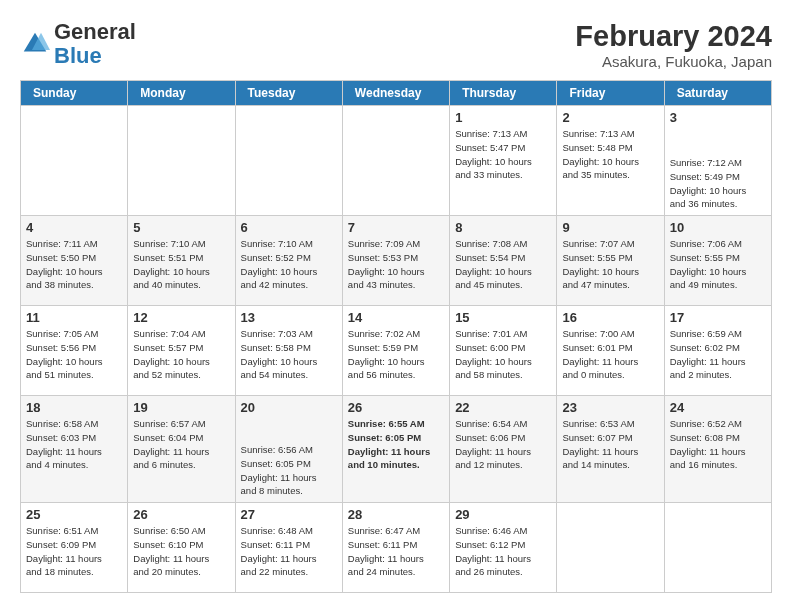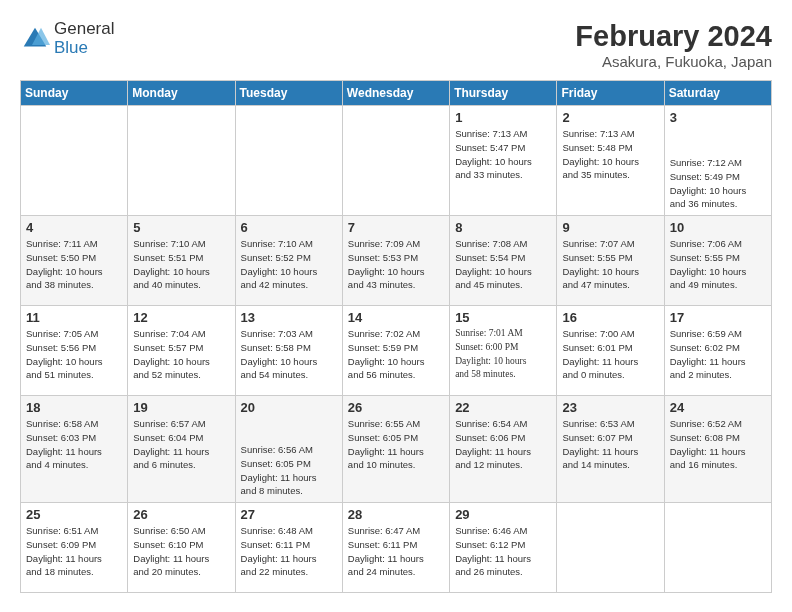--- a/index.html
+++ b/index.html
@@ -15,22 +15,22 @@
       justify-content: space-between;
       align-items: flex-start;
       margin-bottom: 10px;
     }
     .logo {
       display: flex;
       align-items: center;
       gap: 4px;
     }
     .logo-text {
-      font-size: 17px;
-      font-weight: normal;
+      font-size: 22px;
+      font-weight: bold;
       line-height: 1.1;
     }
     .logo-general { color: #333; }
     .logo-blue { color: #2a7ab5; }
     .logo-icon {
       width: 30px;
       height: 30px;
     }
     .title-block {
       text-align: right;
@@ -47,21 +47,21 @@
     table {
       width: 100%;
       border-collapse: collapse;
       table-layout: fixed;
     }
     thead tr th {
       background-color: #2a7ab5;
       color: #fff;
       font-size: 12px;
       font-weight: bold;
-      padding: 5px 4px;
+      padding: 5px 12px;
       text-align: left;
       border: 1px solid #ccc;
     }
     tbody tr td {
       vertical-align: top;
       border: 1px solid #ccc;
       padding: 4px 5px;
       font-size: 10px;
       color: #333;
       height: 90px;
@@ -223,21 +223,21 @@
         </td>
         <td>
           <span class="day-num">14</span>
           <div class="day-info" style="white-space: pre-line;">Sunrise: 7:02 AM
 Sunset: 5:59 PM
 Daylight: 10 hours
 and 56 minutes.</div>
         </td>
         <td>
           <span class="day-num">15</span>
-          <div class="day-info" style="white-space: pre-line; font-family: Liberation Serif, serif;">Sunrise: 7:01 AM
+          <div class="day-info" style="white-space: pre-line;">Sunrise: 7:01 AM
 Sunset: 6:00 PM
 Daylight: 10 hours
 and 58 minutes.</div>
         </td>
         <td>
           <span class="day-num">16</span>
           <div class="day-info" style="white-space: pre-line;">Sunrise: 7:00 AM
 Sunset: 6:01 PM
 Daylight: 11 hours
 and 0 minutes.</div>
@@ -267,21 +267,21 @@
         </td>
         <td>
           <span class="day-num">20</span>
           <div class="day-info" style="white-space: pre-line; margin-top: 28px;">Sunrise: 6:56 AM
 Sunset: 6:05 PM
 Daylight: 11 hours
 and 8 minutes.</div>
         </td>
         <td>
           <span class="day-num">26</span>
-          <div class="day-info" style="white-space: pre-line;">Sunrise: 6:55 AM
+          <div class="day-info" style="white-space: pre-line; font-weight: bold;">Sunrise: 6:55 AM
 Sunset: 6:05 PM
 Daylight: 11 hours
 and 10 minutes.</div>
         </td>
         <td>
           <span class="day-num">22</span>
           <div class="day-info" style="white-space: pre-line;">Sunrise: 6:54 AM
 Sunset: 6:06 PM
 Daylight: 11 hours
 and 12 minutes.</div>

